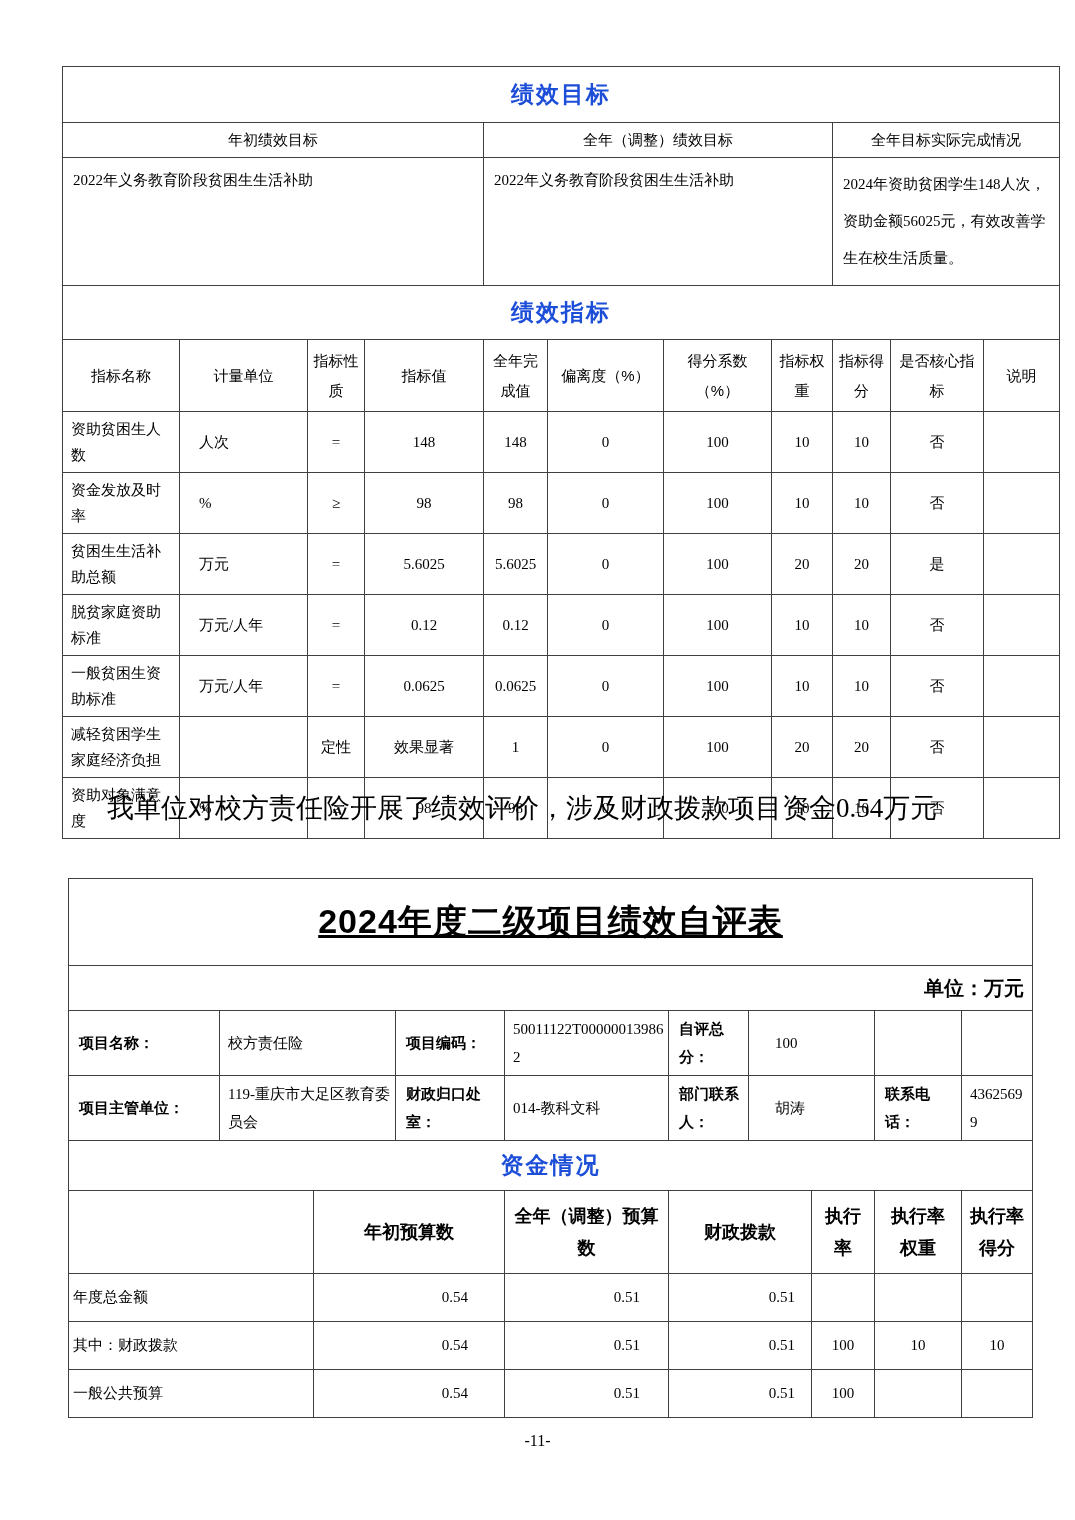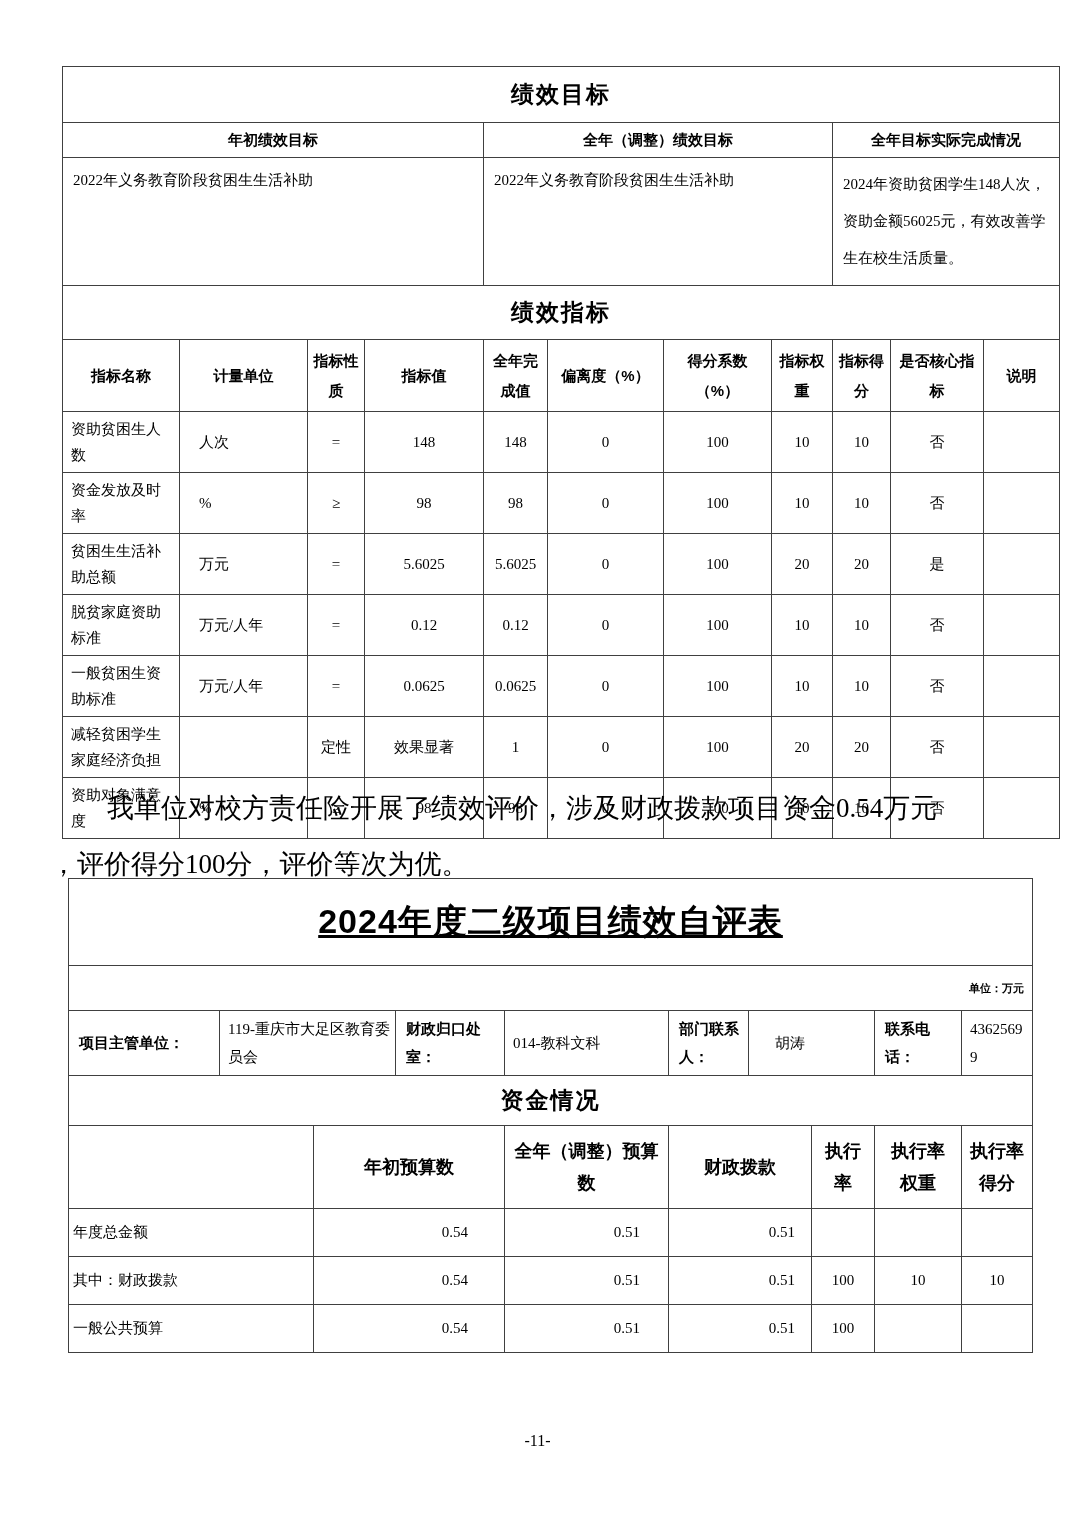--- a/index.html
+++ b/index.html
@@ -5,33 +5,33 @@
   html,body{margin:0;padding:0;}
   body{
     width:1075px;height:1520px;background:#ffffff;position:relative;
     font-family:"Liberation Serif","DejaVu Serif",serif;color:#000;
   }
   table{border-collapse:collapse;table-layout:fixed;background:#fff;}
   .tA{position:absolute;left:62px;top:66px;width:997px;}
   .tB{position:absolute;left:68px;top:878px;width:964px;}
   .tA td,.tB td{border:1px solid #404040;font-size:15px;text-align:center;padding:2px 4px;overflow:hidden;}
   
-  td.sec{font-family:"Liberation Sans","DejaVu Sans",sans-serif;font-weight:bold;color:#000000;font-size:23px;letter-spacing:2px;}
-  
-  td.hd{font-family:"Liberation Sans","DejaVu Sans",sans-serif;font-weight:bold;font-size:15px;text-align:center;line-height:30px;}
+  td.sec{font-family:"Liberation Sans","DejaVu Sans",sans-serif;font-weight:bold;color:#1d4ed8;font-size:23px;letter-spacing:2px;}
+  
+  td.hd{font-family:"Liberation Sans","DejaVu Sans",sans-serif;font-weight:normal;font-size:15px;text-align:center;line-height:30px;}
   td.fhd{font-family:"Liberation Sans","DejaVu Sans",sans-serif;font-weight:bold;font-size:18px;text-align:center;line-height:32px;padding:2px 8px;}
   
   td.topl{text-align:left;vertical-align:top;padding:10px 10px;line-height:24px;}
   td.topl3{text-align:left;vertical-align:top;padding:8px 10px;line-height:37px;}
   
   td.name{text-align:left;padding:4px 8px;line-height:26px;}
   td.unit{text-align:left;padding-left:19px;}
   
   td.bigtitle{font-family:"Liberation Sans","DejaVu Sans",sans-serif;font-weight:bold;font-size:34px;color:#000;text-align:center;letter-spacing:1px;}
-  td.unitnote{font-family:Liberation Mono, monospace;font-weight:bold;font-size:11px;text-align:right;padding-right:8px;}
+  td.unitnote{font-family:Liberation Mono, monospace;font-weight:bold;font-size:20px;text-align:right;padding-right:8px;}
   td.lbl{font-family:"Liberation Sans","DejaVu Sans",sans-serif;font-weight:bold;font-size:15px;text-align:left;padding:4px 6px 4px 10px;line-height:28px;}
   td.val{text-align:left;padding:4px 4px 4px 8px;line-height:28px;word-break:break-all;}
   td.vall{text-align:left;padding-left:26px;}
   td.fl{text-align:left;}
   td.n1{text-align:right;padding-right:36px;}
   td.n2{text-align:right;padding-right:28px;}
   td.n3{text-align:right;padding-right:16px;}
   
   tr.h56{height:56px;} tr.h33{height:33px;} tr.h88{height:88px;} tr.h54{height:54px;}
   tr.h72{height:72px;} tr.h58{height:58px;} tr.h87{height:87px;text-decoration:underline;} tr.h45{height:45px;}
@@ -178,21 +178,20 @@
     <td>10</td>
     <td>10</td>
     <td>否</td>
     <td></td>
   </tr>
 </tbody>
   </table>
 
 <div class="note">
   <div class="ln indent">我单位对校方责任险开展了绩效评价，涉及财政拨款项目资金0.54万元</div>
-  <div class="ln">，评价得分100分，评价等次为优。</div>
 </div>
 
 <table class="tB">
   <colgroup>
     <col style="width:151px">
       <col style="width:94px">
       <col style="width:82px">
       <col style="width:109px">
     <col style="width:164px">
       <col style="width:80px">
@@ -201,20 +200,30 @@
     <col style="width:87px">
       <col style="width:71px">
   </colgroup>
   <tbody>
       <tr class="h87">
     <td class="bigtitle" colspan="10">2024年度二级项目绩效自评表</td>
   </tr>
   <tr class="h45">
     <td class="unitnote" colspan="10">单位：万元</td>
   </tr>
+  <tr class="h58">
+    <td class="lbl">项目名称：</td>
+    <td class="val" colspan="2">校方责任险</td>
+    <td class="lbl">项目编码：</td>
+    <td class="val">50011122T000000139862</td>
+    <td class="lbl">自评总分：</td>
+    <td class="vall" colspan="2">100</td>
+    <td></td>
+    <td></td>
+  </tr>
   <tr class="h60">
     <td class="lbl">项目主管单位：</td>
     <td class="val" colspan="2">119-重庆市大足区教育委员会</td>
     <td class="lbl">财政归口处室：</td>
     <td class="val">014-教科文科</td>
     <td class="lbl">部门联系人：</td>
     <td class="vall" colspan="2">胡涛</td>
     <td class="lbl">联系电话：</td>
     <td class="val">43625699</td>
   </tr>

